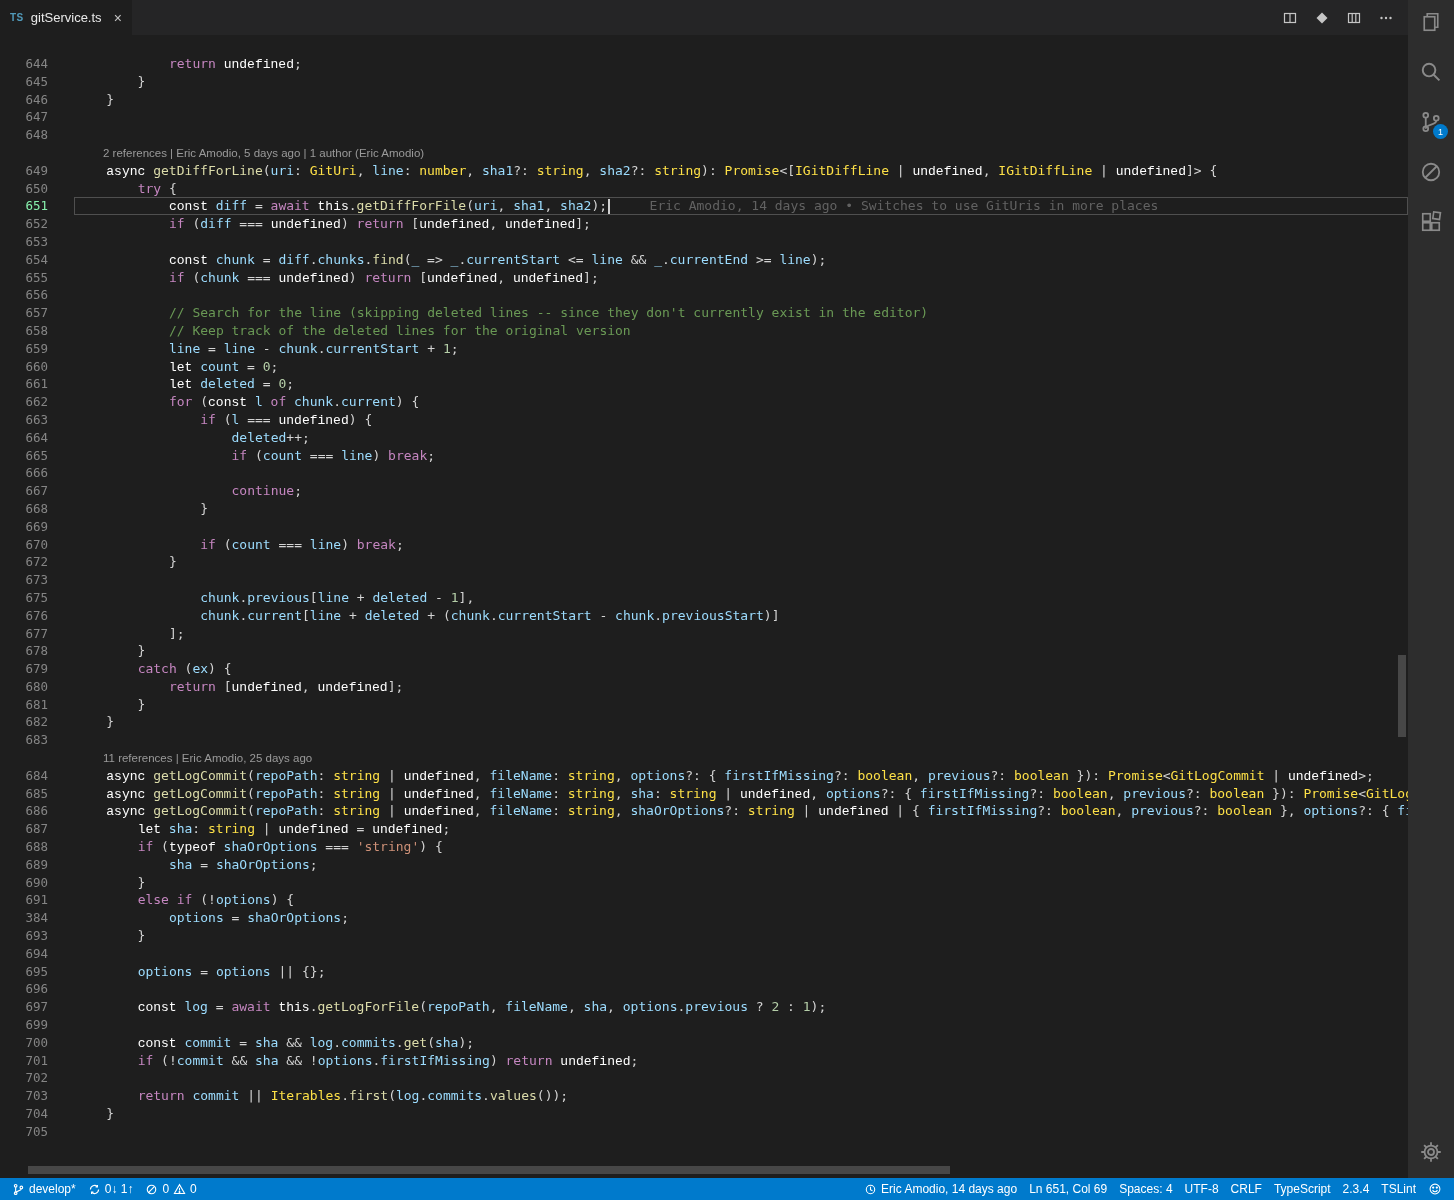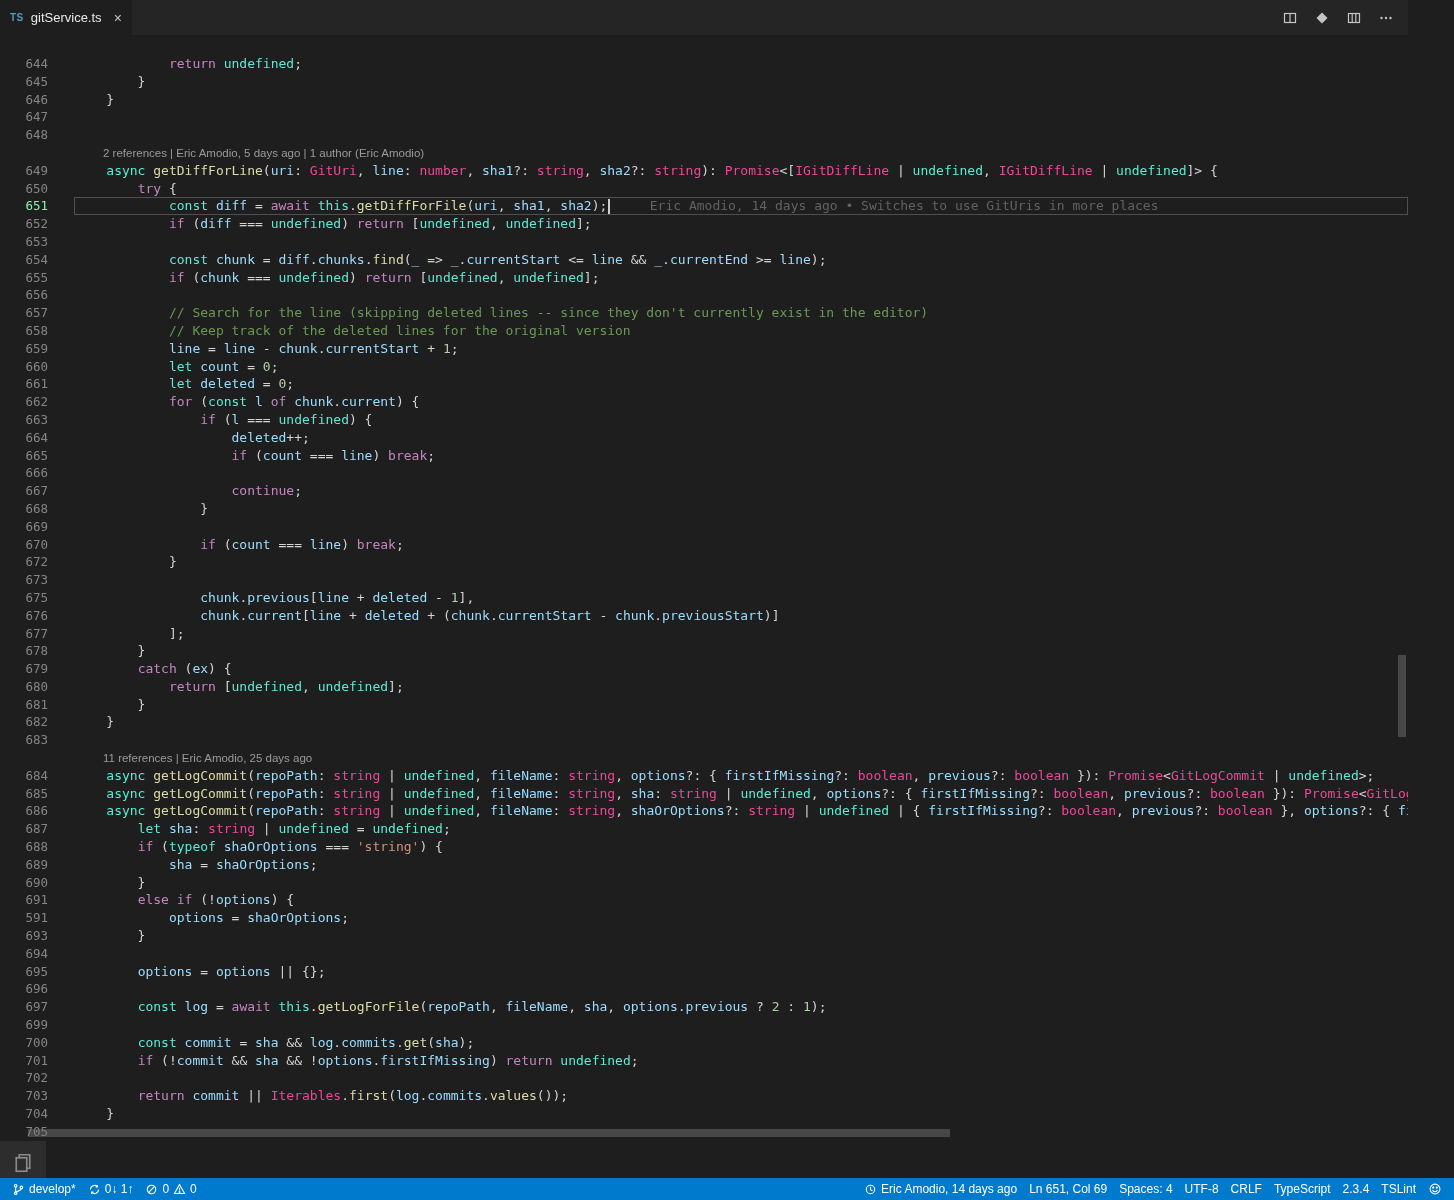--- a/index.html
+++ b/index.html
@@ -1,18 +1,18 @@
 <!DOCTYPE html>
 <html><head>
 <meta charset="utf-8">
 <style>
   html,body{margin:0;padding:0;background:#1e1e1e;}
   body{width:1454px;height:1200px;overflow:hidden;font-family:"Liberation Sans",sans-serif;-webkit-font-smoothing:antialiased;}
   .window{width:1454px;height:1200px;display:flex;flex-direction:column;}
-  .main{display:flex;flex-direction:column;height:1178px;}
+  .main{display:flex;flex-direction:row;height:1178px;}
 
   
   .editor-col{width:1408px;display:flex;flex-direction:column;background:#1e1e1e;}
   .tabbar{height:35px;background:#252526;display:flex;align-items:stretch;justify-content:space-between;flex:none;}
   .tab{display:flex;align-items:center;gap:7px;background:#1e1e1e;padding:0 10px;width:132px;box-sizing:border-box;cursor:pointer;}
   .ts-icon{color:#519aba;font-weight:bold;font-size:10px;letter-spacing:0.5px;}
   .tab-label{color:#e9e9e9;font-size:13px;white-space:nowrap;}
   .tab-close{color:#c5c5c5;font-size:14px;margin-left:auto;line-height:1;}
   .editor-actions{display:flex;align-items:center;gap:16px;padding-right:14px;color:#c5c5c5;}
   .editor-actions svg{display:block;}
@@ -22,22 +22,22 @@
   .row{height:17.8px;display:flex;font-family:"DejaVu Sans Mono",monospace;font-size:13px;line-height:17.8px;white-space:pre;}
   .gutter{width:48px;text-align:right;color:#858585;font-size:12.5px;flex:none;}
   .code{margin-left:27px;flex:none;color:#d4d4d4;}
   .lens{font-family:"Liberation Sans",sans-serif;font-size:11.5px;color:#9a9a9a;padding-left:28px;line-height:19px;}
   .active-line{position:relative;}
   .active-line .gutter{color:#86efac;}
   .active-line::after{content:"";position:absolute;left:74px;right:0;top:0;bottom:0;border:1px solid #4f4f4f;pointer-events:none;}
   .caret{display:inline-block;width:1.5px;height:15px;background:#d0d0d0;vertical-align:middle;margin-left:1px;}
   .blame{color:#626262;margin-left:40px;}
 
-  .tok-p{color:#d4d4d4;} .tok-k{color:#5eead4;} .tok-c{color:#c586c0;}
-  .tok-f{color:#dcdcaa;} .tok-v{color:#9cdcfe;} .tok-t{color:#ec4899;text-align:right;}
+  .tok-p{color:#d4d4d4;} .tok-k{color:#ffffff;font-family:Liberation Mono, monospace;} .tok-c{color:#c586c0;}
+  .tok-f{color:#dcdcaa;} .tok-v{color:#9cdcfe;} .tok-t{color:#fde047;text-align:right;}
   .tok-s{color:#ce9178;} .tok-n{color:#b5cea8;} .tok-m{color:#6a9955;}
 
   .vscroll{position:absolute;top:0;right:0;width:12px;height:100%;}
   .vthumb{position:absolute;top:620px;right:2px;width:8px;height:82px;background:rgba(121,121,121,0.45);}
   .hscroll{position:absolute;left:0;bottom:2px;height:12px;width:100%;}
   .hthumb{position:absolute;left:28px;bottom:2px;width:922px;height:8px;background:rgba(121,121,121,0.45);}
 
   
   .activitybar{width:46px;background:#2d2d2d;display:flex;flex-direction:column;align-items:center;padding-top:10px;gap:26px;flex:none;}
   .ab-icon{width:24px;height:24px;color:#8a8a8a;cursor:pointer;position:relative;}
@@ -137,21 +137,21 @@
             <div class="row"><span class="gutter">683</span><span class="code"></span></div>
             <div class="row"><span class="gutter"></span><span class="code lens">11 references | Eric Amodio, 25 days ago</span></div>
             <div class="row"><span class="gutter">684</span><span class="code"><span class="tok-p">    </span><span class="tok-k">async</span><span class="tok-p"> </span><span class="tok-f">getLogCommit</span><span class="tok-p">(</span><span class="tok-v">repoPath</span><span class="tok-p">: </span><span class="tok-t">string</span><span class="tok-p"> | </span><span class="tok-k">undefined</span><span class="tok-p">, </span><span class="tok-v">fileName</span><span class="tok-p">: </span><span class="tok-t">string</span><span class="tok-p">, </span><span class="tok-v">options</span><span class="tok-p">?: { </span><span class="tok-v">firstIfMissing</span><span class="tok-p">?: </span><span class="tok-t">boolean</span><span class="tok-p">, </span><span class="tok-v">previous</span><span class="tok-p">?: </span><span class="tok-t">boolean</span><span class="tok-p"> }): </span><span class="tok-t">Promise</span><span class="tok-p">&lt;</span><span class="tok-t">GitLogCommit</span><span class="tok-p"> | </span><span class="tok-k">undefined</span><span class="tok-p">&gt;;</span></span></div>
             <div class="row"><span class="gutter">685</span><span class="code"><span class="tok-p">    </span><span class="tok-k">async</span><span class="tok-p"> </span><span class="tok-f">getLogCommit</span><span class="tok-p">(</span><span class="tok-v">repoPath</span><span class="tok-p">: </span><span class="tok-t">string</span><span class="tok-p"> | </span><span class="tok-k">undefined</span><span class="tok-p">, </span><span class="tok-v">fileName</span><span class="tok-p">: </span><span class="tok-t">string</span><span class="tok-p">, </span><span class="tok-v">sha</span><span class="tok-p">: </span><span class="tok-t">string</span><span class="tok-p"> | </span><span class="tok-k">undefined</span><span class="tok-p">, </span><span class="tok-v">options</span><span class="tok-p">?: { </span><span class="tok-v">firstIfMissing</span><span class="tok-p">?: </span><span class="tok-t">boolean</span><span class="tok-p">, </span><span class="tok-v">previous</span><span class="tok-p">?: </span><span class="tok-t">boolean</span><span class="tok-p"> }): </span><span class="tok-t">Promise</span><span class="tok-p">&lt;</span><span class="tok-t">GitLogCommit</span></span></div>
             <div class="row"><span class="gutter">686</span><span class="code"><span class="tok-p">    </span><span class="tok-k">async</span><span class="tok-p"> </span><span class="tok-f">getLogCommit</span><span class="tok-p">(</span><span class="tok-v">repoPath</span><span class="tok-p">: </span><span class="tok-t">string</span><span class="tok-p"> | </span><span class="tok-k">undefined</span><span class="tok-p">, </span><span class="tok-v">fileName</span><span class="tok-p">: </span><span class="tok-t">string</span><span class="tok-p">, </span><span class="tok-v">shaOrOptions</span><span class="tok-p">?: </span><span class="tok-t">string</span><span class="tok-p"> | </span><span class="tok-k">undefined</span><span class="tok-p"> | { </span><span class="tok-v">firstIfMissing</span><span class="tok-p">?: </span><span class="tok-t">boolean</span><span class="tok-p">, </span><span class="tok-v">previous</span><span class="tok-p">?: </span><span class="tok-t">boolean</span><span class="tok-p"> }, </span><span class="tok-v">options</span><span class="tok-p">?: { </span><span class="tok-v">firstIfMissing</span></span></div>
             <div class="row"><span class="gutter">687</span><span class="code"><span class="tok-p">        </span><span class="tok-k">let</span><span class="tok-p"> </span><span class="tok-v">sha</span><span class="tok-p">: </span><span class="tok-t">string</span><span class="tok-p"> | </span><span class="tok-k">undefined</span><span class="tok-p"> = </span><span class="tok-k">undefined</span><span class="tok-p">;</span></span></div>
             <div class="row"><span class="gutter">688</span><span class="code"><span class="tok-p">        </span><span class="tok-c">if</span><span class="tok-p"> (</span><span class="tok-k">typeof</span><span class="tok-p"> </span><span class="tok-v">shaOrOptions</span><span class="tok-p"> === </span><span class="tok-s">'string'</span><span class="tok-p">) {</span></span></div>
             <div class="row"><span class="gutter">689</span><span class="code"><span class="tok-p">            </span><span class="tok-v">sha</span><span class="tok-p"> = </span><span class="tok-v">shaOrOptions</span><span class="tok-p">;</span></span></div>
             <div class="row"><span class="gutter">690</span><span class="code"><span class="tok-p">        }</span></span></div>
             <div class="row"><span class="gutter">691</span><span class="code"><span class="tok-p">        </span><span class="tok-c">else</span><span class="tok-p"> </span><span class="tok-c">if</span><span class="tok-p"> (!</span><span class="tok-v">options</span><span class="tok-p">) {</span></span></div>
-            <div class="row"><span class="gutter">591</span><span class="code"><span class="tok-p">            </span><span class="tok-v">options</span><span class="tok-p"> = </span><span class="tok-v">shaOrOptions</span><span class="tok-p">;</span></span></div>
+            <div class="row"><span class="gutter">384</span><span class="code"><span class="tok-p">            </span><span class="tok-v">options</span><span class="tok-p"> = </span><span class="tok-v">shaOrOptions</span><span class="tok-p">;</span></span></div>
             <div class="row"><span class="gutter">693</span><span class="code"><span class="tok-p">        }</span></span></div>
             <div class="row"><span class="gutter">694</span><span class="code"></span></div>
             <div class="row"><span class="gutter">695</span><span class="code"><span class="tok-p">        </span><span class="tok-v">options</span><span class="tok-p"> = </span><span class="tok-v">options</span><span class="tok-p"> || {};</span></span></div>
             <div class="row"><span class="gutter">696</span><span class="code"></span></div>
             <div class="row"><span class="gutter">697</span><span class="code"><span class="tok-p">        </span><span class="tok-k">const</span><span class="tok-p"> </span><span class="tok-v">log</span><span class="tok-p"> = </span><span class="tok-c">await</span><span class="tok-p"> </span><span class="tok-k">this</span><span class="tok-p">.</span><span class="tok-f">getLogForFile</span><span class="tok-p">(</span><span class="tok-v">repoPath</span><span class="tok-p">, </span><span class="tok-v">fileName</span><span class="tok-p">, </span><span class="tok-v">sha</span><span class="tok-p">, </span><span class="tok-v">options</span><span class="tok-p">.</span><span class="tok-v">previous</span><span class="tok-p"> ? </span><span class="tok-n">2</span><span class="tok-p"> : </span><span class="tok-n">1</span><span class="tok-p">);</span></span></div>
             <div class="row"><span class="gutter">699</span><span class="code"></span></div>
             <div class="row"><span class="gutter">700</span><span class="code"><span class="tok-p">        </span><span class="tok-k">const</span><span class="tok-p"> </span><span class="tok-v">commit</span><span class="tok-p"> = </span><span class="tok-v">sha</span><span class="tok-p"> &amp;&amp; </span><span class="tok-v">log</span><span class="tok-p">.</span><span class="tok-v">commits</span><span class="tok-p">.</span><span class="tok-f">get</span><span class="tok-p">(</span><span class="tok-v">sha</span><span class="tok-p">);</span></span></div>
             <div class="row"><span class="gutter">701</span><span class="code"><span class="tok-p">        </span><span class="tok-c">if</span><span class="tok-p"> (!</span><span class="tok-v">commit</span><span class="tok-p"> &amp;&amp; </span><span class="tok-v">sha</span><span class="tok-p"> &amp;&amp; !</span><span class="tok-v">options</span><span class="tok-p">.</span><span class="tok-v">firstIfMissing</span><span class="tok-p">) </span><span class="tok-c">return</span><span class="tok-p"> </span><span class="tok-k">undefined</span><span class="tok-p">;</span></span></div>
             <div class="row"><span class="gutter">702</span><span class="code"></span></div>
             <div class="row"><span class="gutter">703</span><span class="code"><span class="tok-p">        </span><span class="tok-c">return</span><span class="tok-p"> </span><span class="tok-v">commit</span><span class="tok-p"> || </span><span class="tok-t">Iterables</span><span class="tok-p">.</span><span class="tok-f">first</span><span class="tok-p">(</span><span class="tok-v">log</span><span class="tok-p">.</span><span class="tok-v">commits</span><span class="tok-p">.</span><span class="tok-f">values</span><span class="tok-p">());</span></span></div>

